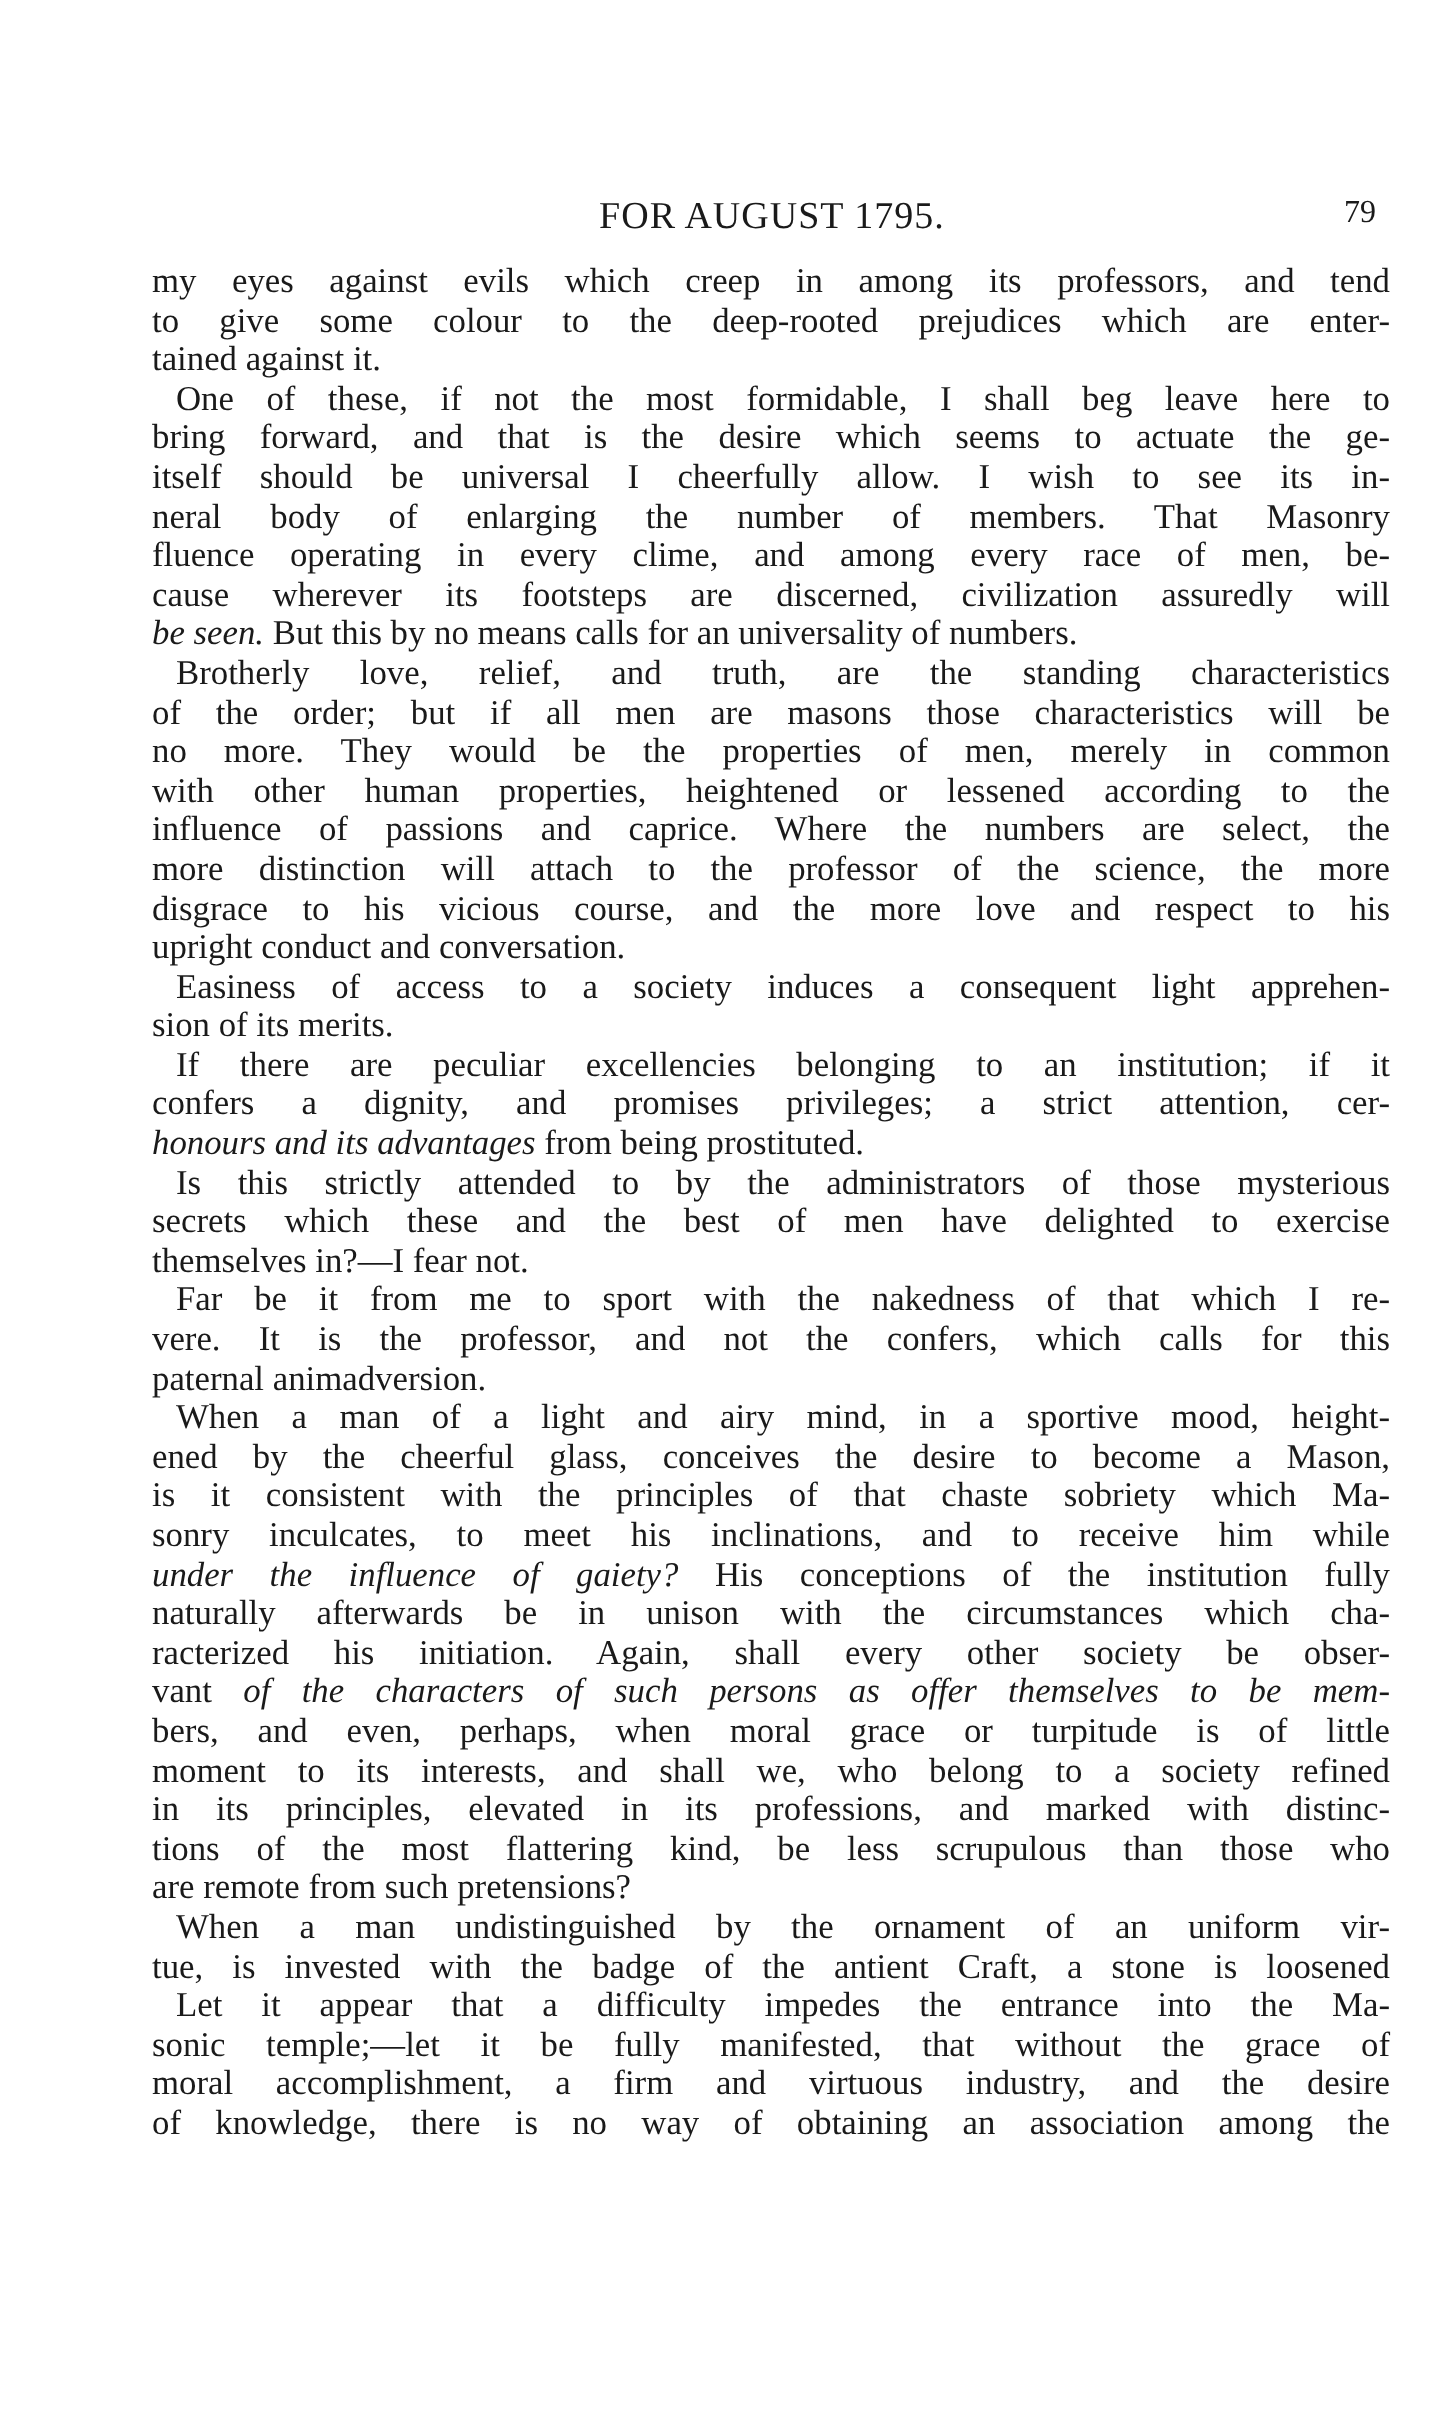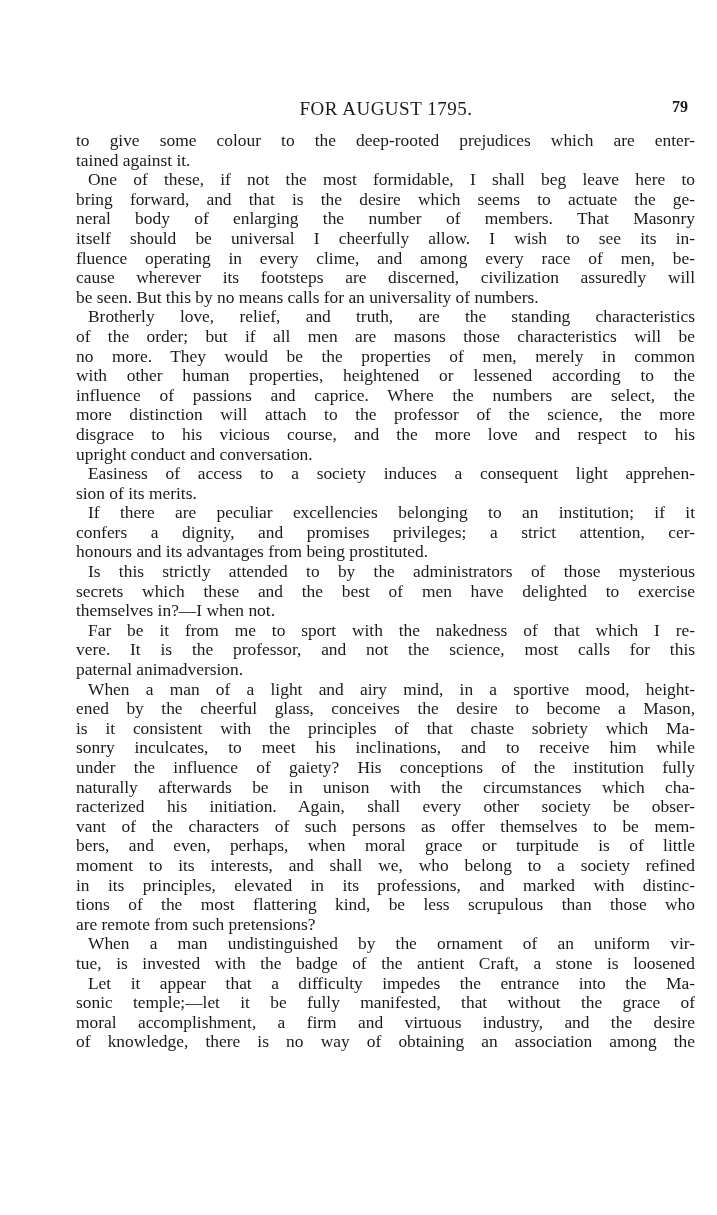--- a/index.html
+++ b/index.html
@@ -10,70 +10,71 @@
   }
   .page { position: absolute; left: 0; top: 0; width: 602px; height: 1215px; }
   .running-head {
     position: absolute; top: 98px; left: 76px; width: 620px; height: 24px;
   }
   .head-title {
     position: absolute; left: 0; right: 0; text-align: center;
     font-size: 19px; letter-spacing: 0.5px; top: 0;
   }
   .page-number {
-    position: absolute; right: 8px; top: 0; font-size: 16px; font-weight: bold;
+    position: absolute; right: 8px; top: 0; font-size: 16px; font-weight: normal;
   }
   .body-text {
     position: absolute; top: 131px; left: 76px; width: 619px;
     font-size: 17.4px; line-height: 19.6px;
   }
   .line {
     display: block; height: 19.6px; white-space: nowrap;
     text-align: justify; text-align-last: justify; overflow: visible;
   }
   .line.last { text-align-last: left; }
   .line.indent { padding-left: 12px; }
-  .it { }
+  .it { font-style: italic; }
 </style>
 </head>
 <body>
 
 <div class="page">
   <div class="running-head">
     <div class="head-title">FOR AUGUST 1795.</div>
     <div class="page-number">79</div>
   </div>
   <div class="body-text" id="body-text">
+      <span class="line"><span>my eyes against evils which creep in among its professors, and tend</span></span>
       <span class="line"><span>to give some colour to the deep-rooted prejudices which are enter-</span></span>
       <span class="line last"><span>tained against it.</span></span>
       <span class="line indent"><span>One of these, if not the most formidable, I shall beg leave here to</span></span>
       <span class="line"><span>bring forward, and that is the desire which seems to actuate the ge-</span></span>
+      <span class="line"><span>itself should be universal I cheerfully allow. I wish to see its in-</span></span>
       <span class="line"><span>neral body of enlarging the number of members. That Masonry</span></span>
-      <span class="line"><span>itself should be universal I cheerfully allow. I wish to see its in-</span></span>
       <span class="line"><span>fluence operating in every clime, and among every race of men, be-</span></span>
       <span class="line"><span>cause wherever its footsteps are discerned, civilization assuredly will</span></span>
       <span class="line last"><span class="it">be seen.</span><span> But this by no means calls for an universality of numbers.</span></span>
       <span class="line indent"><span>Brotherly love, relief, and truth, are the standing characteristics</span></span>
       <span class="line"><span>of the order; but if all men are masons those characteristics will be</span></span>
       <span class="line"><span>no more. They would be the properties of men, merely in common</span></span>
       <span class="line"><span>with other human properties, heightened or lessened according to the</span></span>
       <span class="line"><span>influence of passions and caprice. Where the numbers are select, the</span></span>
       <span class="line"><span>more distinction will attach to the professor of the science, the more</span></span>
       <span class="line"><span>disgrace to his vicious course, and the more love and respect to his</span></span>
       <span class="line last"><span>upright conduct and conversation.</span></span>
       <span class="line indent"><span>Easiness of access to a society induces a consequent light apprehen-</span></span>
       <span class="line last"><span>sion of its merits.</span></span>
       <span class="line indent"><span>If there are peculiar excellencies belonging to an institution; if it</span></span>
       <span class="line"><span>confers a dignity, and promises privileges; a strict attention, cer-</span></span>
       <span class="line last"><span class="it">honours and its advantages</span><span> from being prostituted.</span></span>
       <span class="line indent"><span>Is this strictly attended to by the administrators of those mysterious</span></span>
       <span class="line"><span>secrets which these and the best of men have delighted to exercise</span></span>
-      <span class="line last"><span>themselves in?—I when not.</span></span>
+      <span class="line last"><span>themselves in?—I fear not.</span></span>
       <span class="line indent"><span>Far be it from me to sport with the nakedness of that which I re-</span></span>
-      <span class="line"><span>vere. It is the professor, and not the science, most calls for this</span></span>
+      <span class="line"><span>vere. It is the professor, and not the confers, which calls for this</span></span>
       <span class="line last"><span>paternal animadversion.</span></span>
       <span class="line indent"><span>When a man of a light and airy mind, in a sportive mood, height-</span></span>
       <span class="line"><span>ened by the cheerful glass, conceives the desire to become a Mason,</span></span>
       <span class="line"><span>is it consistent with the principles of that chaste sobriety which Ma-</span></span>
       <span class="line"><span>sonry inculcates, to meet his inclinations, and to receive him while</span></span>
       <span class="line"><span class="it">under the influence of gaiety?</span><span> His conceptions of the institution fully</span></span>
       <span class="line"><span>naturally afterwards be in unison with the circumstances which cha-</span></span>
       <span class="line"><span>racterized his initiation. Again, shall every other society be obser-</span></span>
       <span class="line"><span>vant </span><span class="it">of the characters of such persons as offer themselves to be mem-</span></span>
       <span class="line"><span>bers, and even, perhaps, when moral grace or turpitude is of little</span></span>

